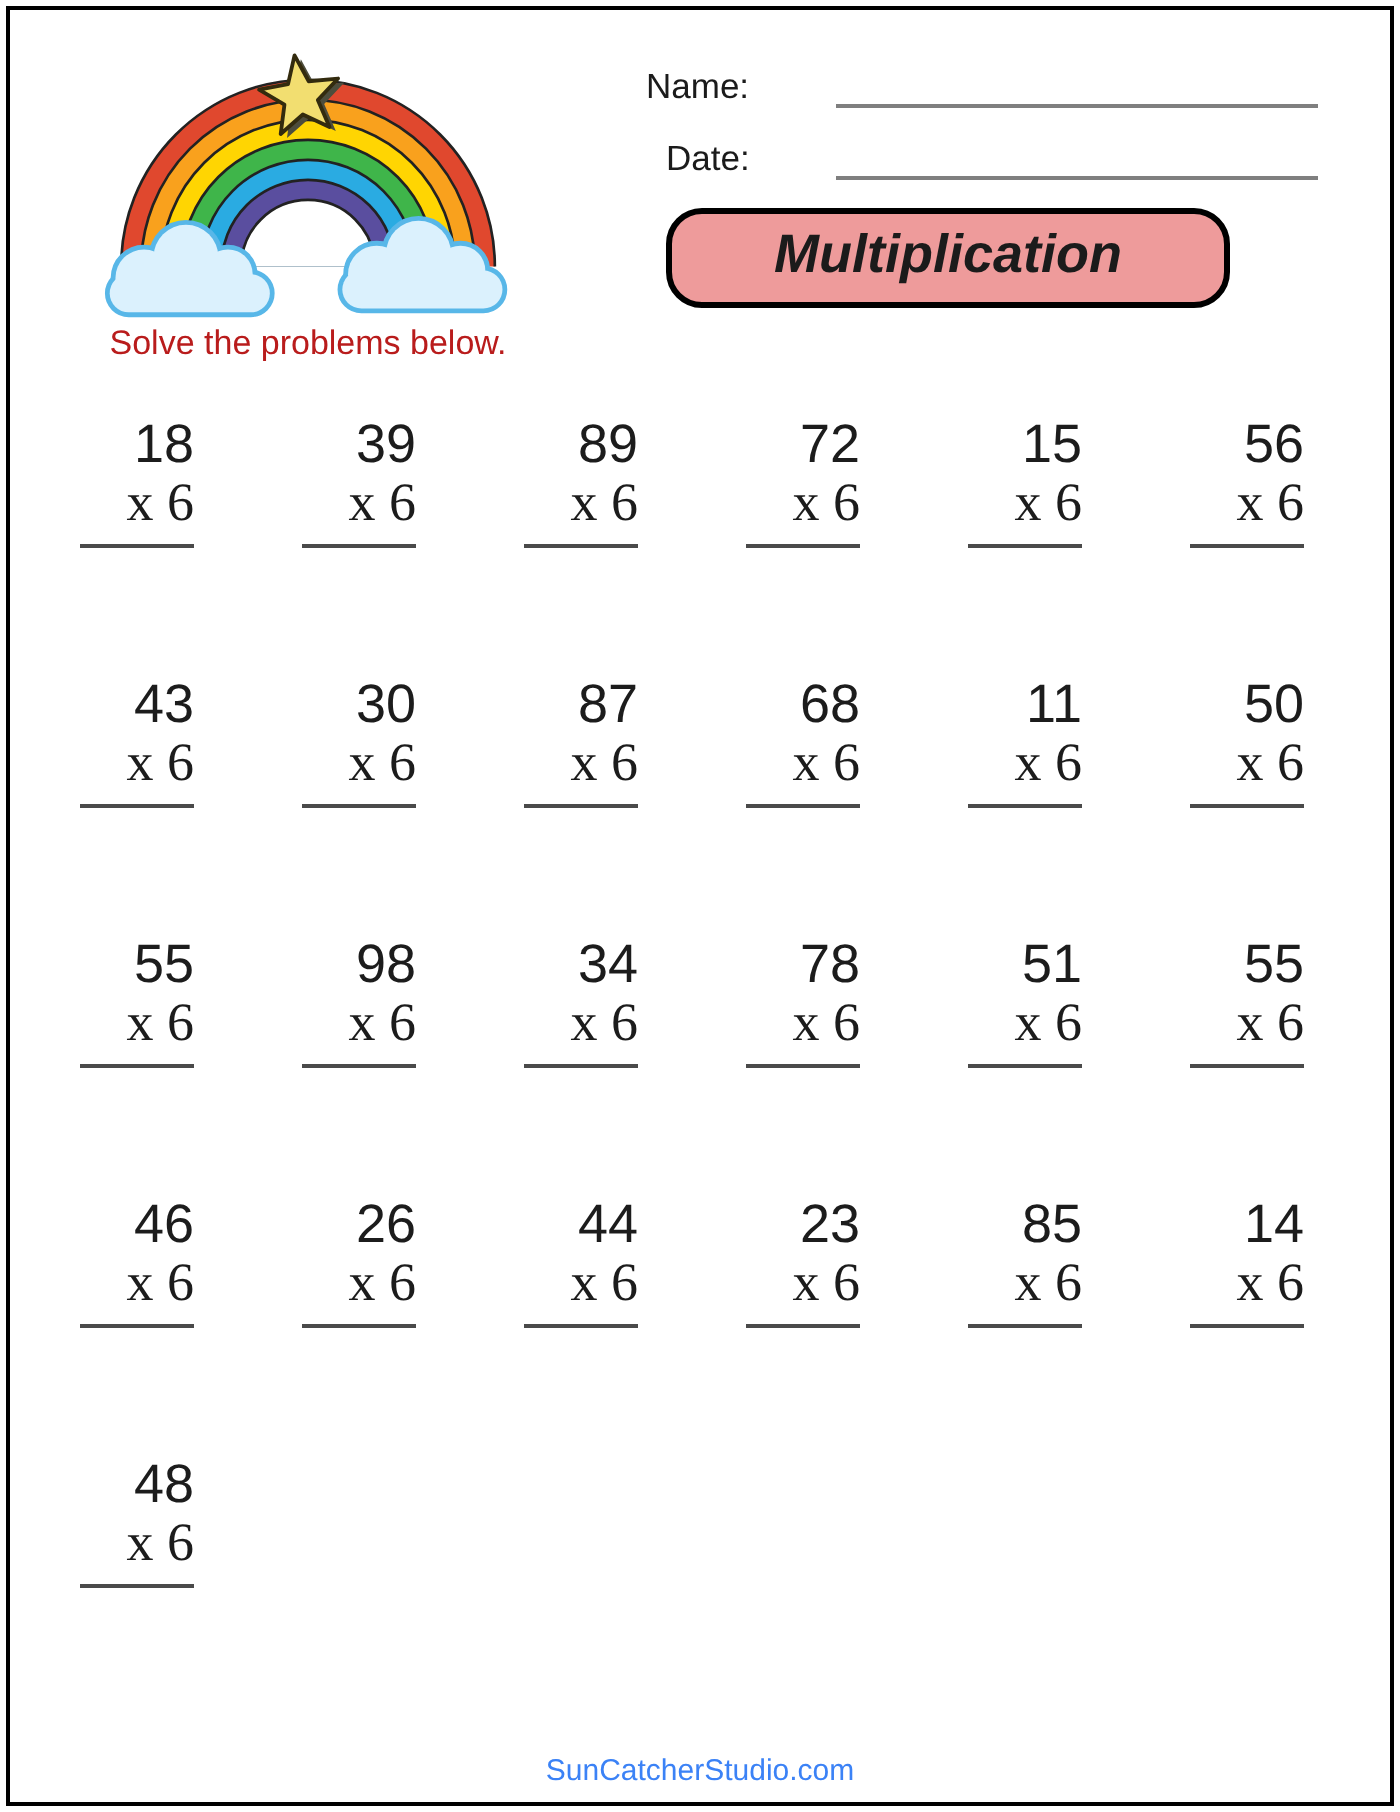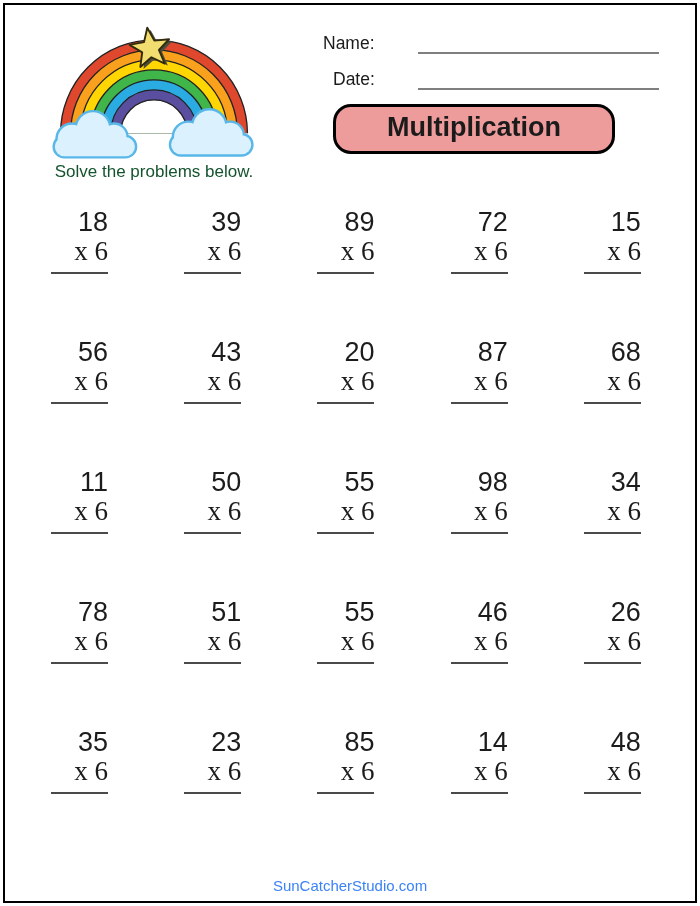--- a/index.html
+++ b/index.html
@@ -6,40 +6,41 @@
   body {
     width:700px; height:906px; background:#fff; position:relative;
     font-family:"Liberation Sans", sans-serif; color:#1b1b1b; overflow:hidden;
   }
   .frame { position:absolute; inset:3px; border:2.5px solid #000; background:#fff; }
 
   
   .header { display:flex; padding:12px 36px 0 42px; }
   .header-left { width:230px; flex:none; }
   .rainbow-svg { display:block; }
-  .instruction { width:214px; text-align:center; font-size:17px; margin-top:2px; color:#14532d; }
+  .instruction { width:214px; text-align:center; font-size:17px; margin-top:2px; color:#b91c1c; }
 
   .header-right { flex:1; padding-left:46px; padding-top:16px; }
   .field-row { display:flex; align-items:flex-end; font-size:17.5px; margin-bottom:14px;gap:36px; }
   .field-row.date { padding-left:10px;text-align:right; }
   .field-label { margin-right:7px; white-space:nowrap; }
   .field-line { flex:1; border-bottom:2px solid #7f7f7f; height:1.1em; }
 
   .title-box {
     margin:14px 0 0 10px; width:282px; box-sizing:border-box;
     border:3px solid #000; border-radius:18px; text-align:center;
     padding:5px 4px 8px;
+    font-style:italic;
   }
   .title-main { font-size:27px; font-weight:bold; line-height:1.15; }
   .title-sub  { font-size:19px; line-height:1.15; }
 
   
   .problems-grid {
     margin:26px 16px 0 8px;
-    display:grid; grid-template-columns:repeat(5,1fr);
+    display:grid; grid-template-columns:repeat(6,1fr);
     grid-auto-rows:130px;
   }
   .cell { display:flex; justify-content:center; align-items:flex-start; }
   .prob { width:57px; text-align:right; font-size:27px; line-height:1.08; color:#1c1c1c; }
   .prob .mult { padding-bottom:6px;font-family:Liberation Serif, serif; }
   .ansline { border-top:2.5px solid #4a4a4a; height:0; width:100%; }
 
   
   .footer {
     position:absolute; bottom:7px; left:0; right:0;
@@ -173,21 +174,21 @@
       </div>
       <div class="cell">
         <div class="prob">
           <div class="operand">43</div>
           <div class="mult">x 6</div>
           <div class="ansline"></div>
         </div>
       </div>
       <div class="cell">
         <div class="prob">
-          <div class="operand">20</div>
+          <div class="operand">30</div>
           <div class="mult">x 6</div>
           <div class="ansline"></div>
         </div>
       </div>
       <div class="cell">
         <div class="prob">
           <div class="operand">87</div>
           <div class="mult">x 6</div>
           <div class="ansline"></div>
         </div>
@@ -264,21 +265,21 @@
       </div>
       <div class="cell">
         <div class="prob">
           <div class="operand">26</div>
           <div class="mult">x 6</div>
           <div class="ansline"></div>
         </div>
       </div>
       <div class="cell">
         <div class="prob">
-          <div class="operand">35</div>
+          <div class="operand">44</div>
           <div class="mult">x 6</div>
           <div class="ansline"></div>
         </div>
       </div>
       <div class="cell">
         <div class="prob">
           <div class="operand">23</div>
           <div class="mult">x 6</div>
           <div class="ansline"></div>
         </div>

